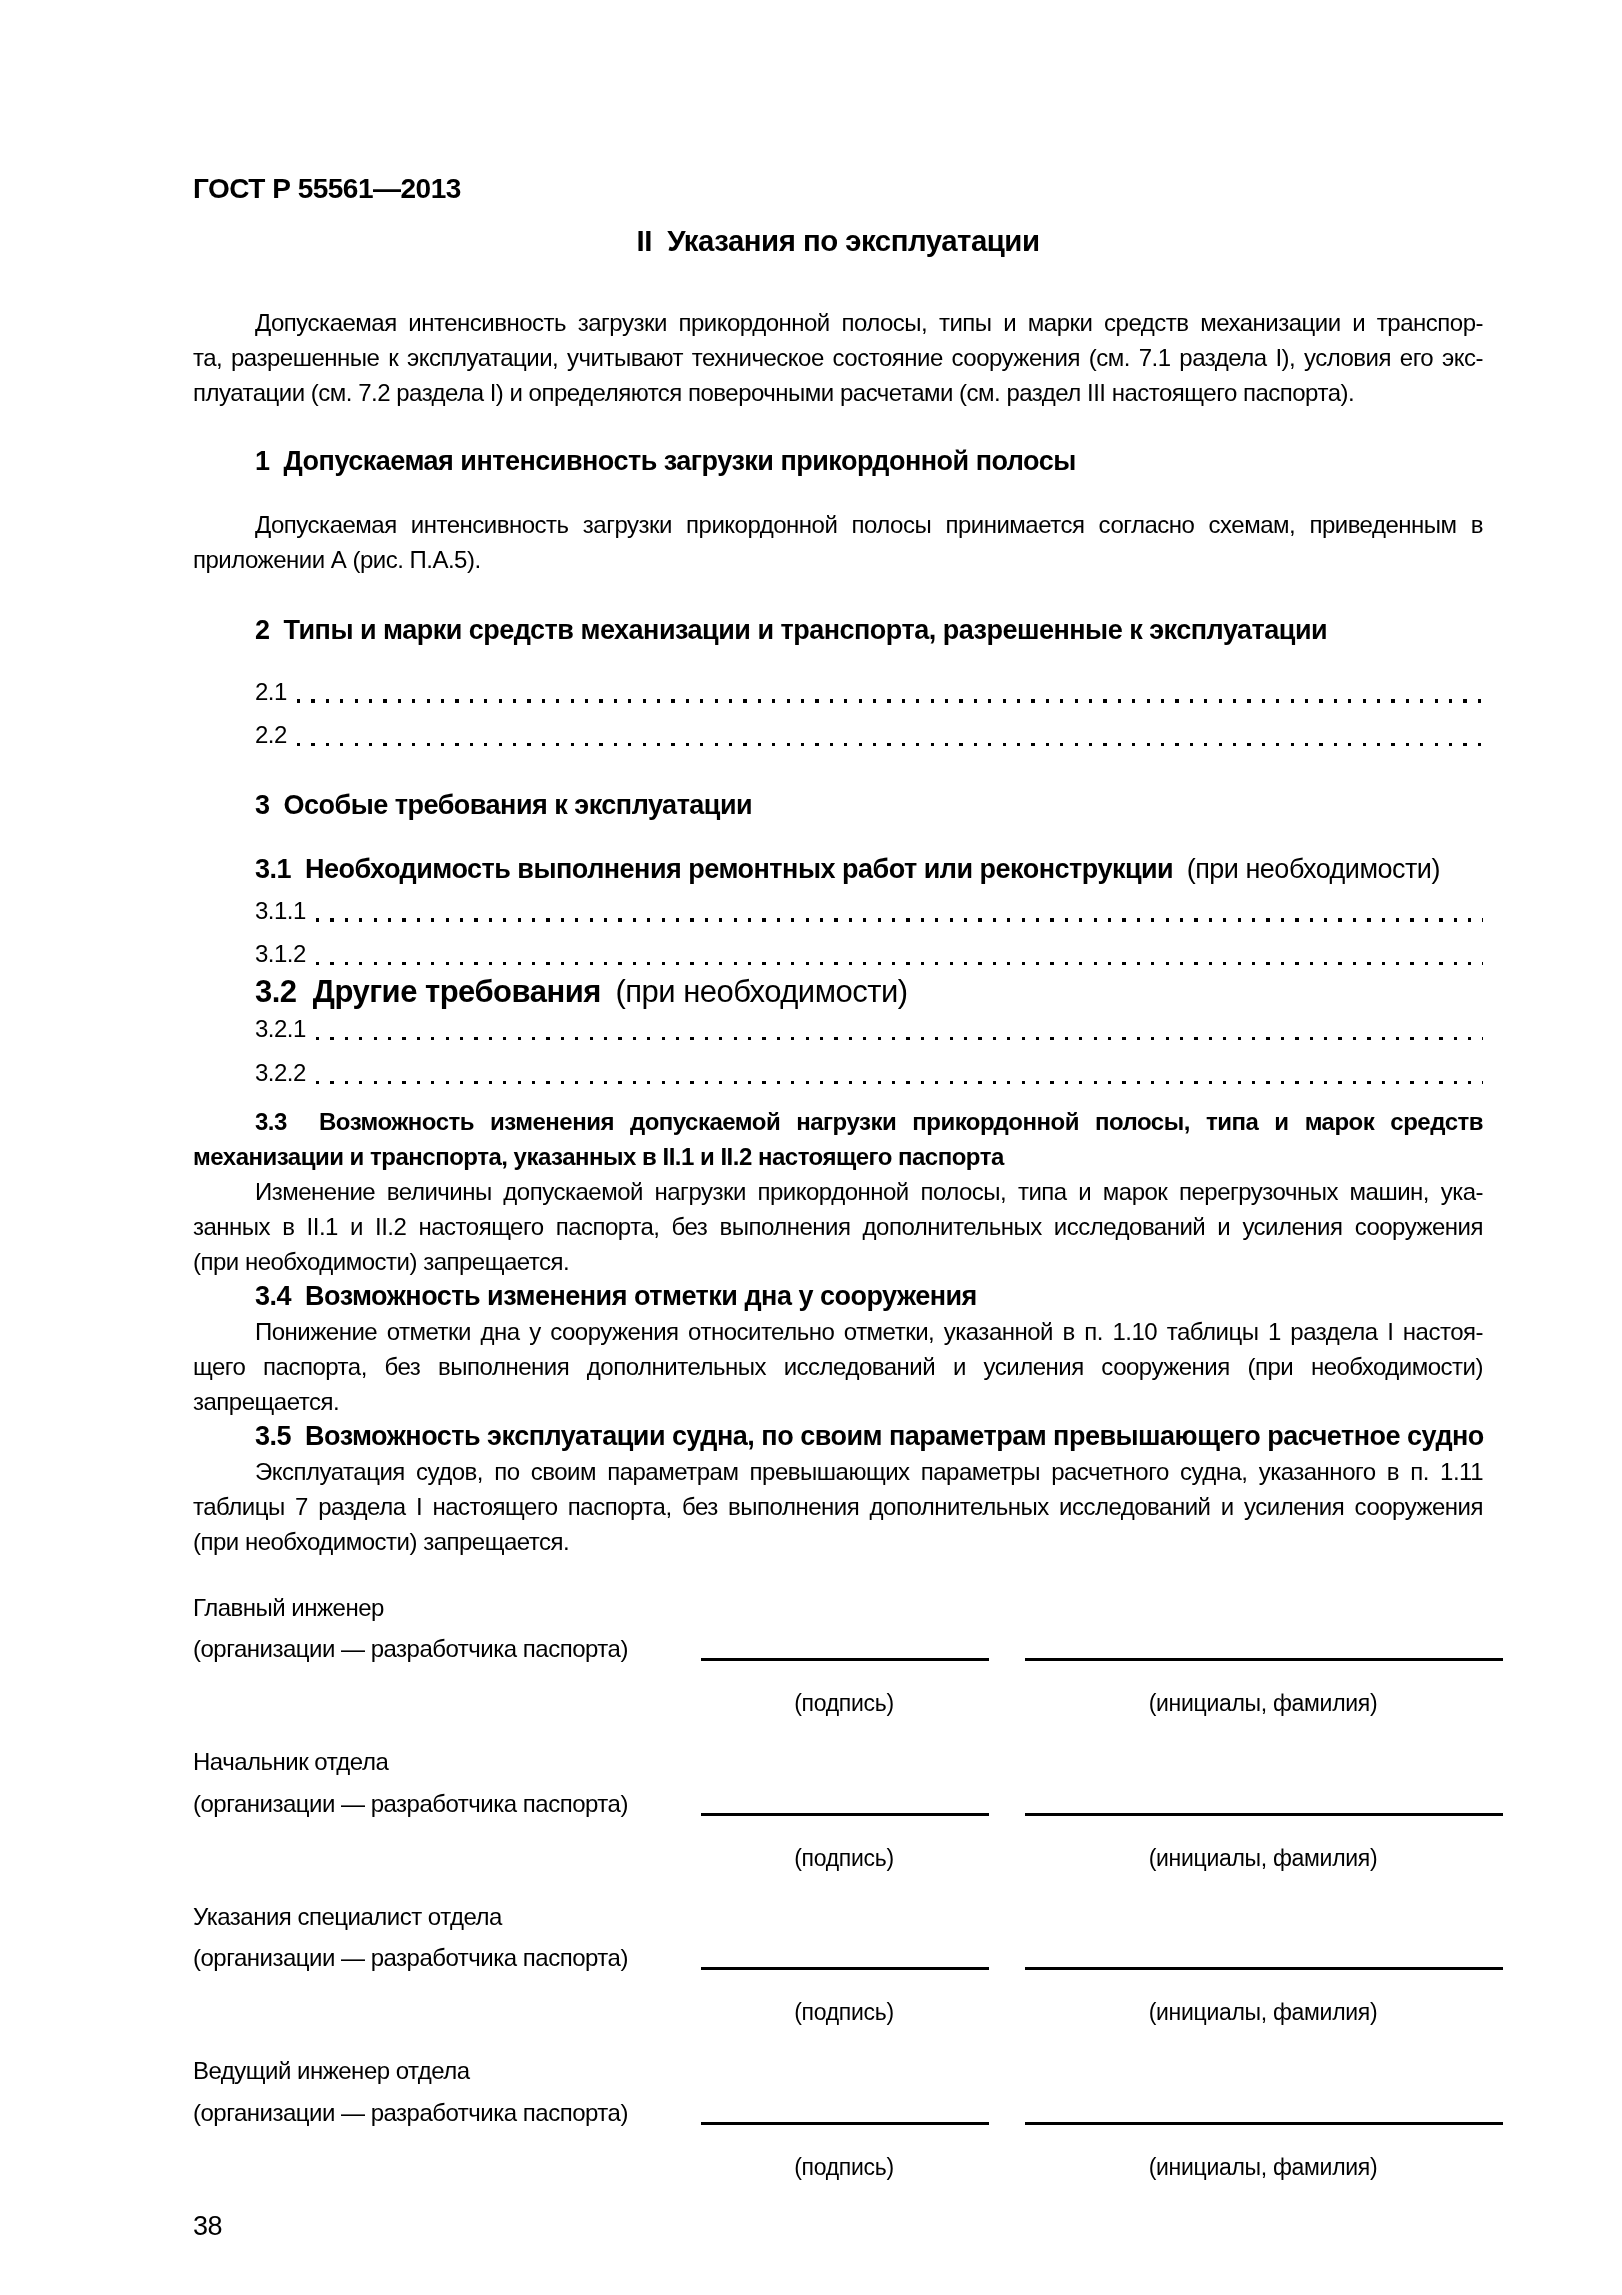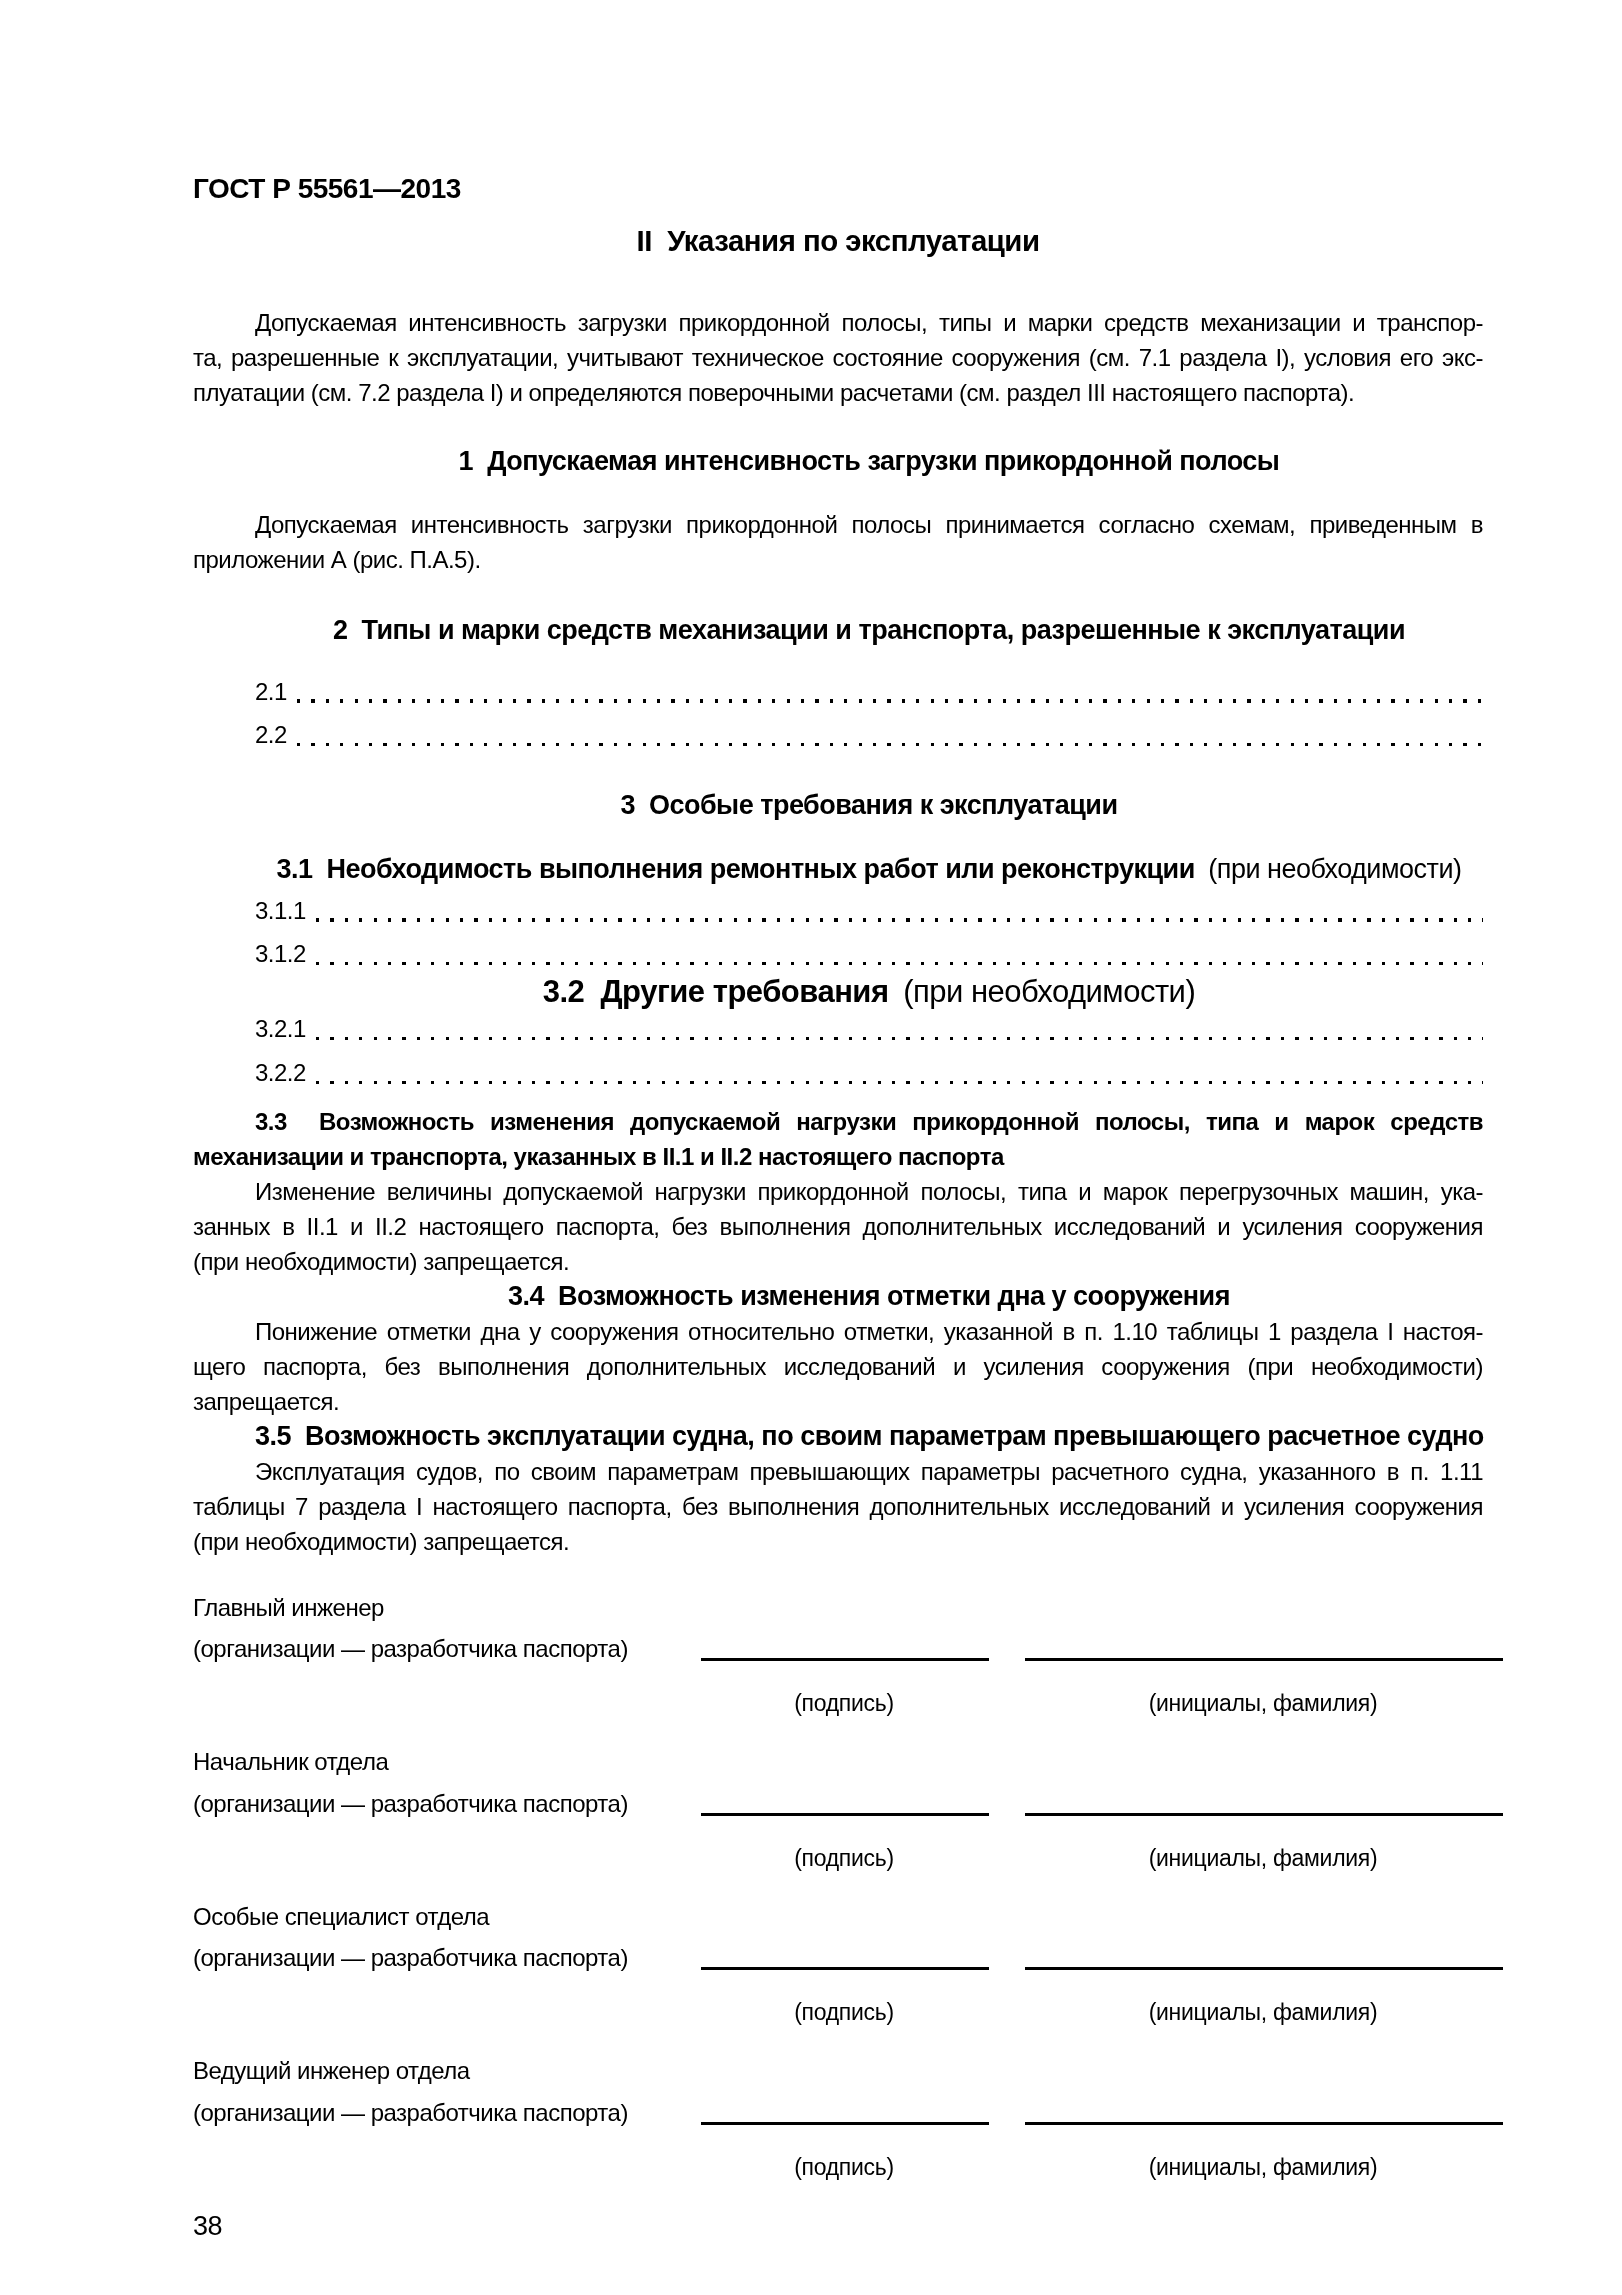--- a/index.html
+++ b/index.html
@@ -17,21 +17,21 @@
 
   .doc-number { font-weight:bold; font-size:28px; }
   .doc-title  { font-weight:bold; font-size:29.4px; text-align:center; margin-top:17px; }
 
   
   .tline { text-align:justify; text-align-last:justify; }
   .tline.tlast { text-align-last:left; }
   .tline.tfirst { text-indent:62px; }
   .bold-lines .tline { font-weight:bold; }
 
-  .h-sec { font-weight:bold; font-size:27px; text-indent:62px; white-space:nowrap;text-align:center; }
+  .h-sec { font-weight:bold; font-size:27px; text-indent:62px; white-space:nowrap; }
   .h-sec .hn { font-weight:normal; margin-left:6.5px; }
   .h-32 { font-size:31px; line-height:39px; }
 
   .fill-row { display:flex; padding-left:62px; }
   .fill-num { flex:0 0 auto; }
   .dots {
     flex:1 1 auto; align-self:flex-end;
     height:3.3px; margin:0 0 5.9px 10.5px;
     background-image:repeating-linear-gradient(to right,#000 0 3.3px,transparent 3.3px 14.4px);
   }
@@ -174,21 +174,21 @@
         </div>
         <div class="sig-caps">
           <div class="caps-sp"></div>
           <div class="cap1">(подпись)</div>
           <div class="caps-g"></div>
           <div class="cap2">(инициалы, фамилия)</div>
         </div>
       </div>
 
       <div class="sig-block">
-        <div class="sig-role">Особые специалист отдела</div>
+        <div class="sig-role">Указания специалист отдела</div>
         <div class="sig-row">
           <div class="sig-org">(организации — разработчика паспорта)</div>
           <div class="rule rule1"></div>
           <div class="rule rule2"></div>
         </div>
         <div class="sig-caps">
           <div class="caps-sp"></div>
           <div class="cap1">(подпись)</div>
           <div class="caps-g"></div>
           <div class="cap2">(инициалы, фамилия)</div>

